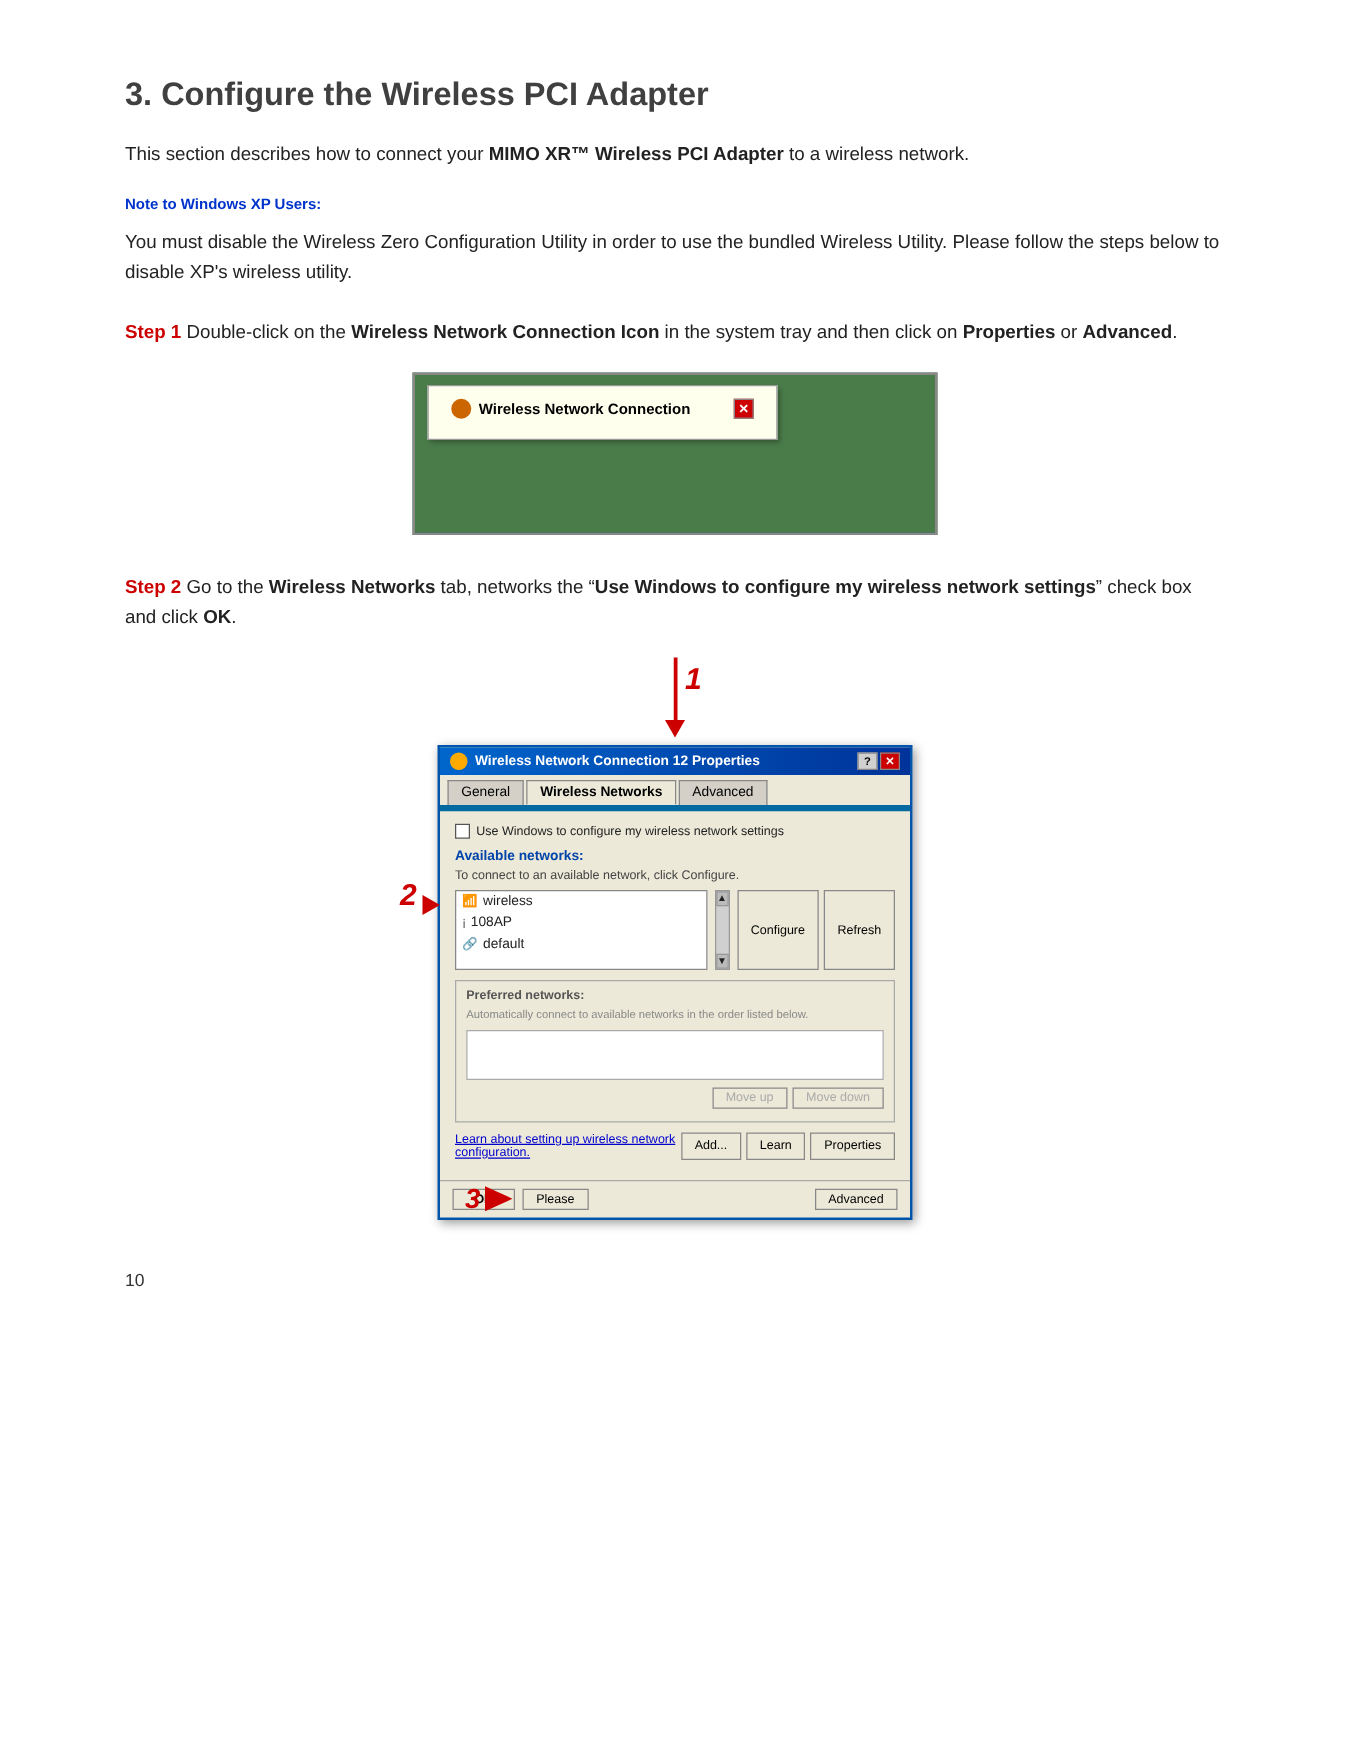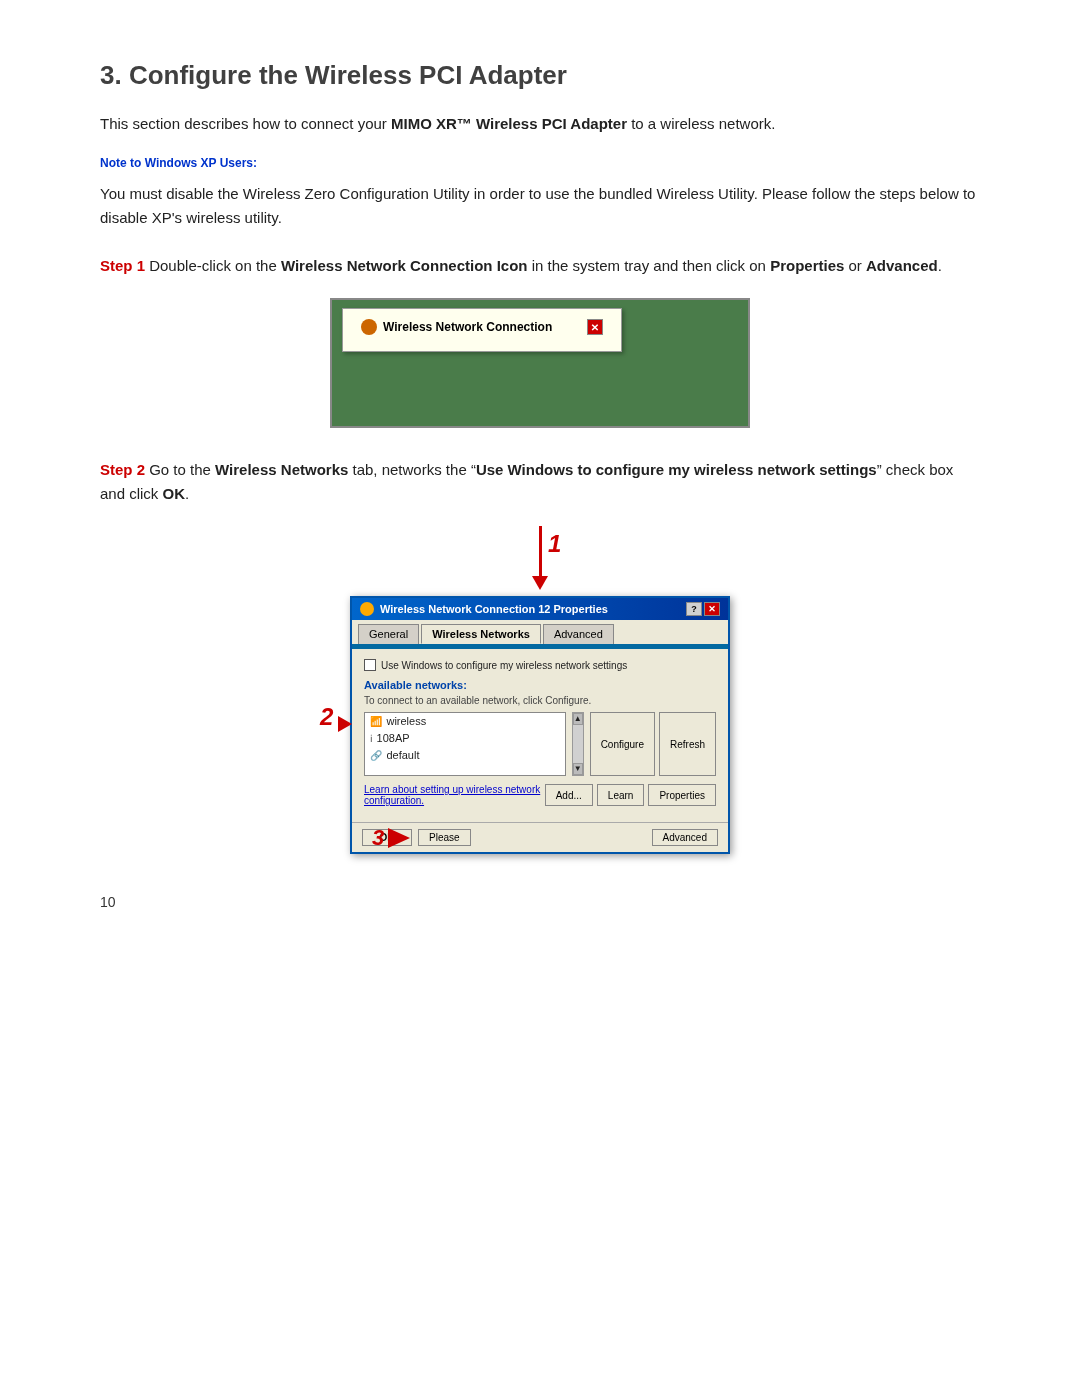--- a/index.html
+++ b/index.html
@@ -447,20 +447,29 @@
         <div style="width:12px; background:#d0d0d0; border:1px solid #999; display:flex; flex-direction:column; justify-content:space-between;">
           <div style="background:#bbb; height:12px; border:1px solid #999; font-size:8px; text-align:center;">▲</div>
           <div style="background:#bbb; height:12px; border:1px solid #999; font-size:8px; text-align:center;">▼</div>
         </div>
         <div class="networks-buttons">
           <button class="win-btn">Configure</button>
           <button class="win-btn">Refresh</button>
         </div>
       </div>
 
+      <div class="preferred-section">
+        <div class="preferred-title">Preferred networks:</div>
+        <div class="preferred-desc">Automatically connect to available networks in the order listed below.</div>
+        <div class="preferred-listbox"></div>
+        <div class="preferred-buttons-row">
+          <button class="win-btn move-up-btn disabled">Move up</button>
+          <button class="win-btn move-down-btn disabled">Move down</button>
+        </div>
+      </div>
 
       <div class="bottom-actions">
         <div style="font-size:10px; color:#0000cc;">
           <a class="learn-link" href="#">Learn about setting up wireless network configuration.</a>
         </div>
         <div class="bottom-buttons">
           <button class="win-btn">Add...</button>
           <button class="win-btn">Learn</button>
           <button class="win-btn">Properties</button>
         </div>

